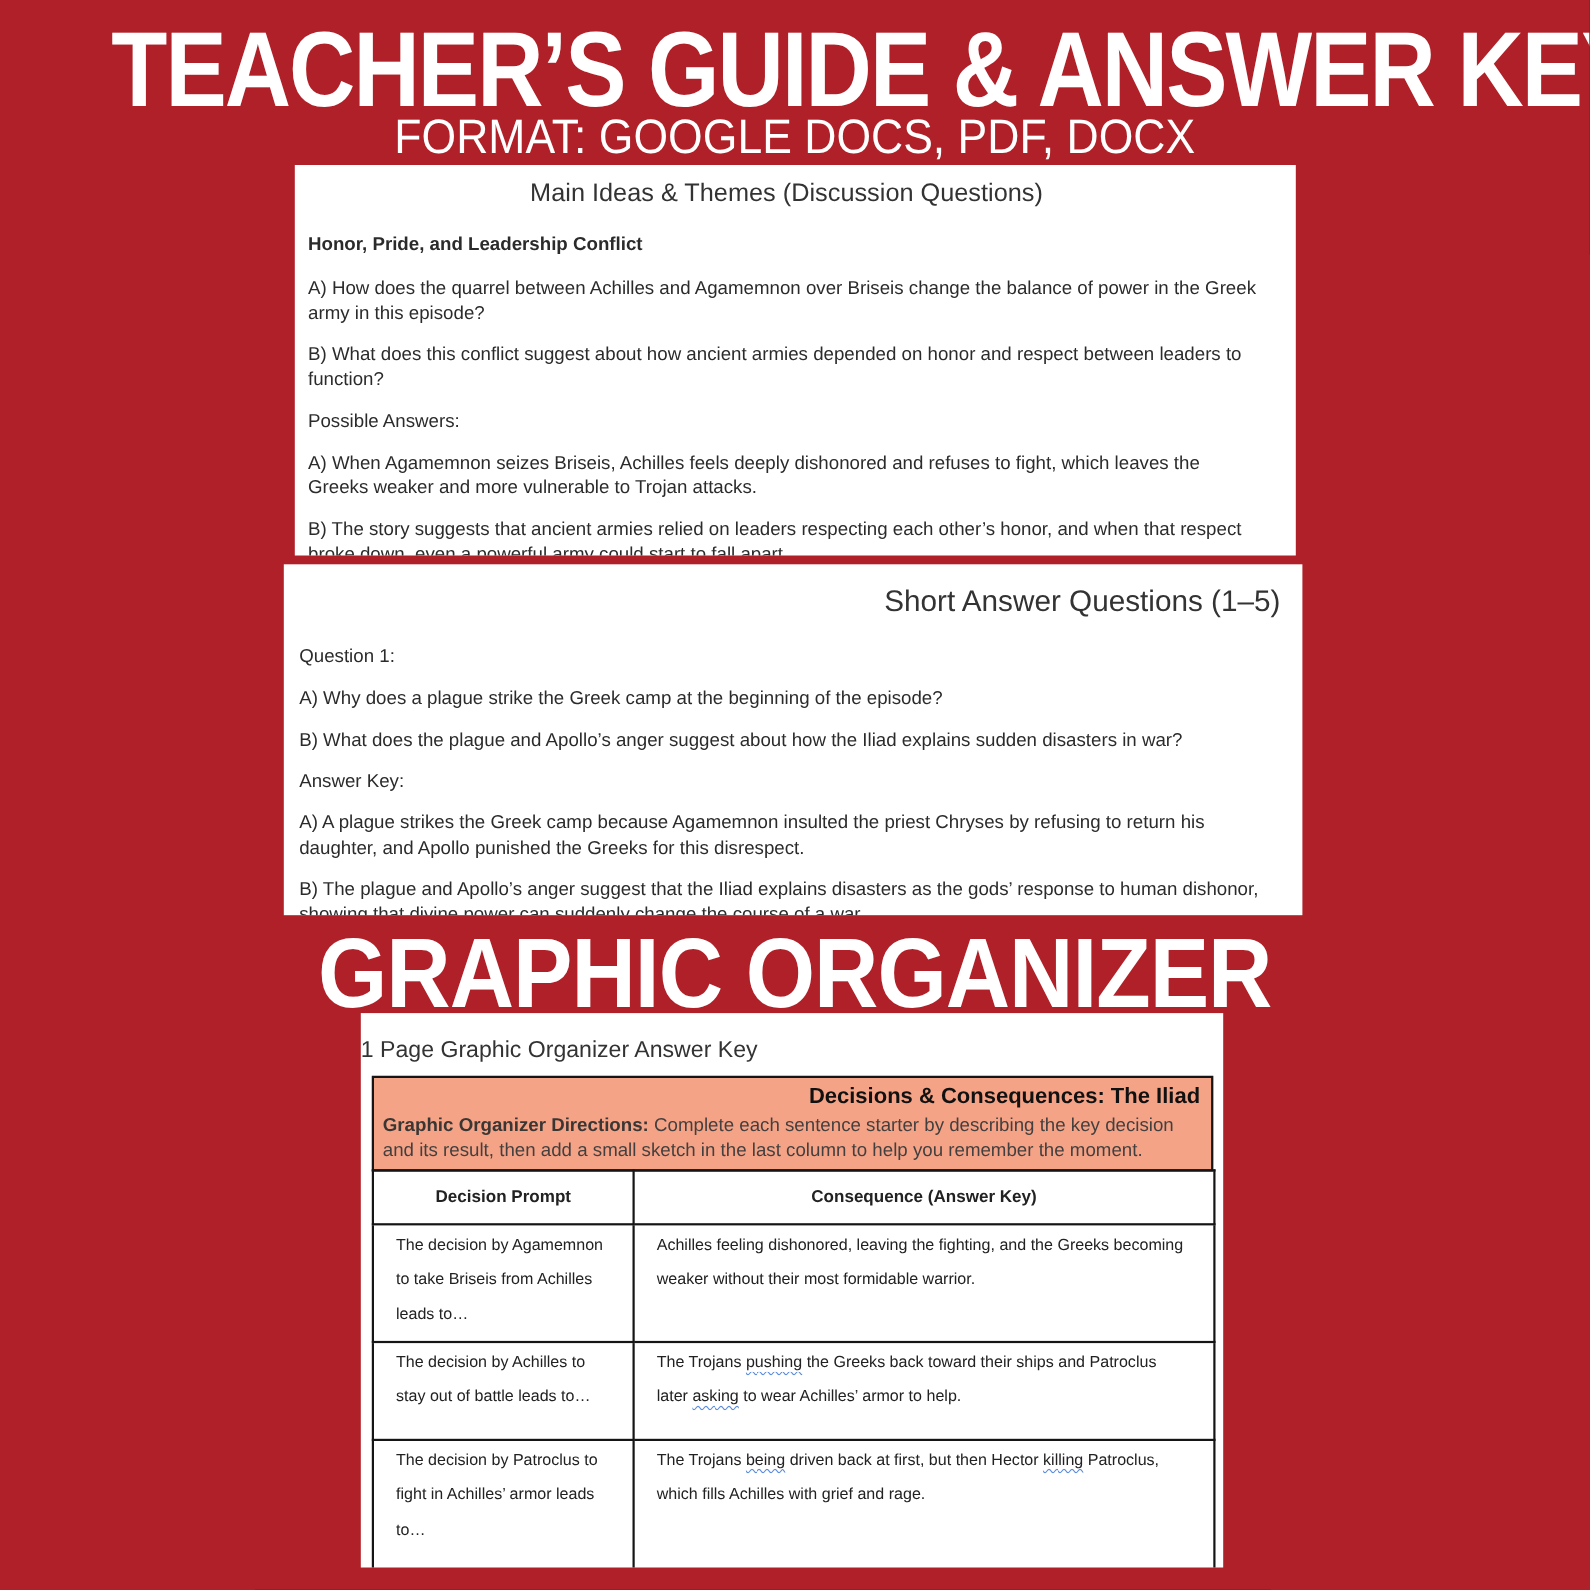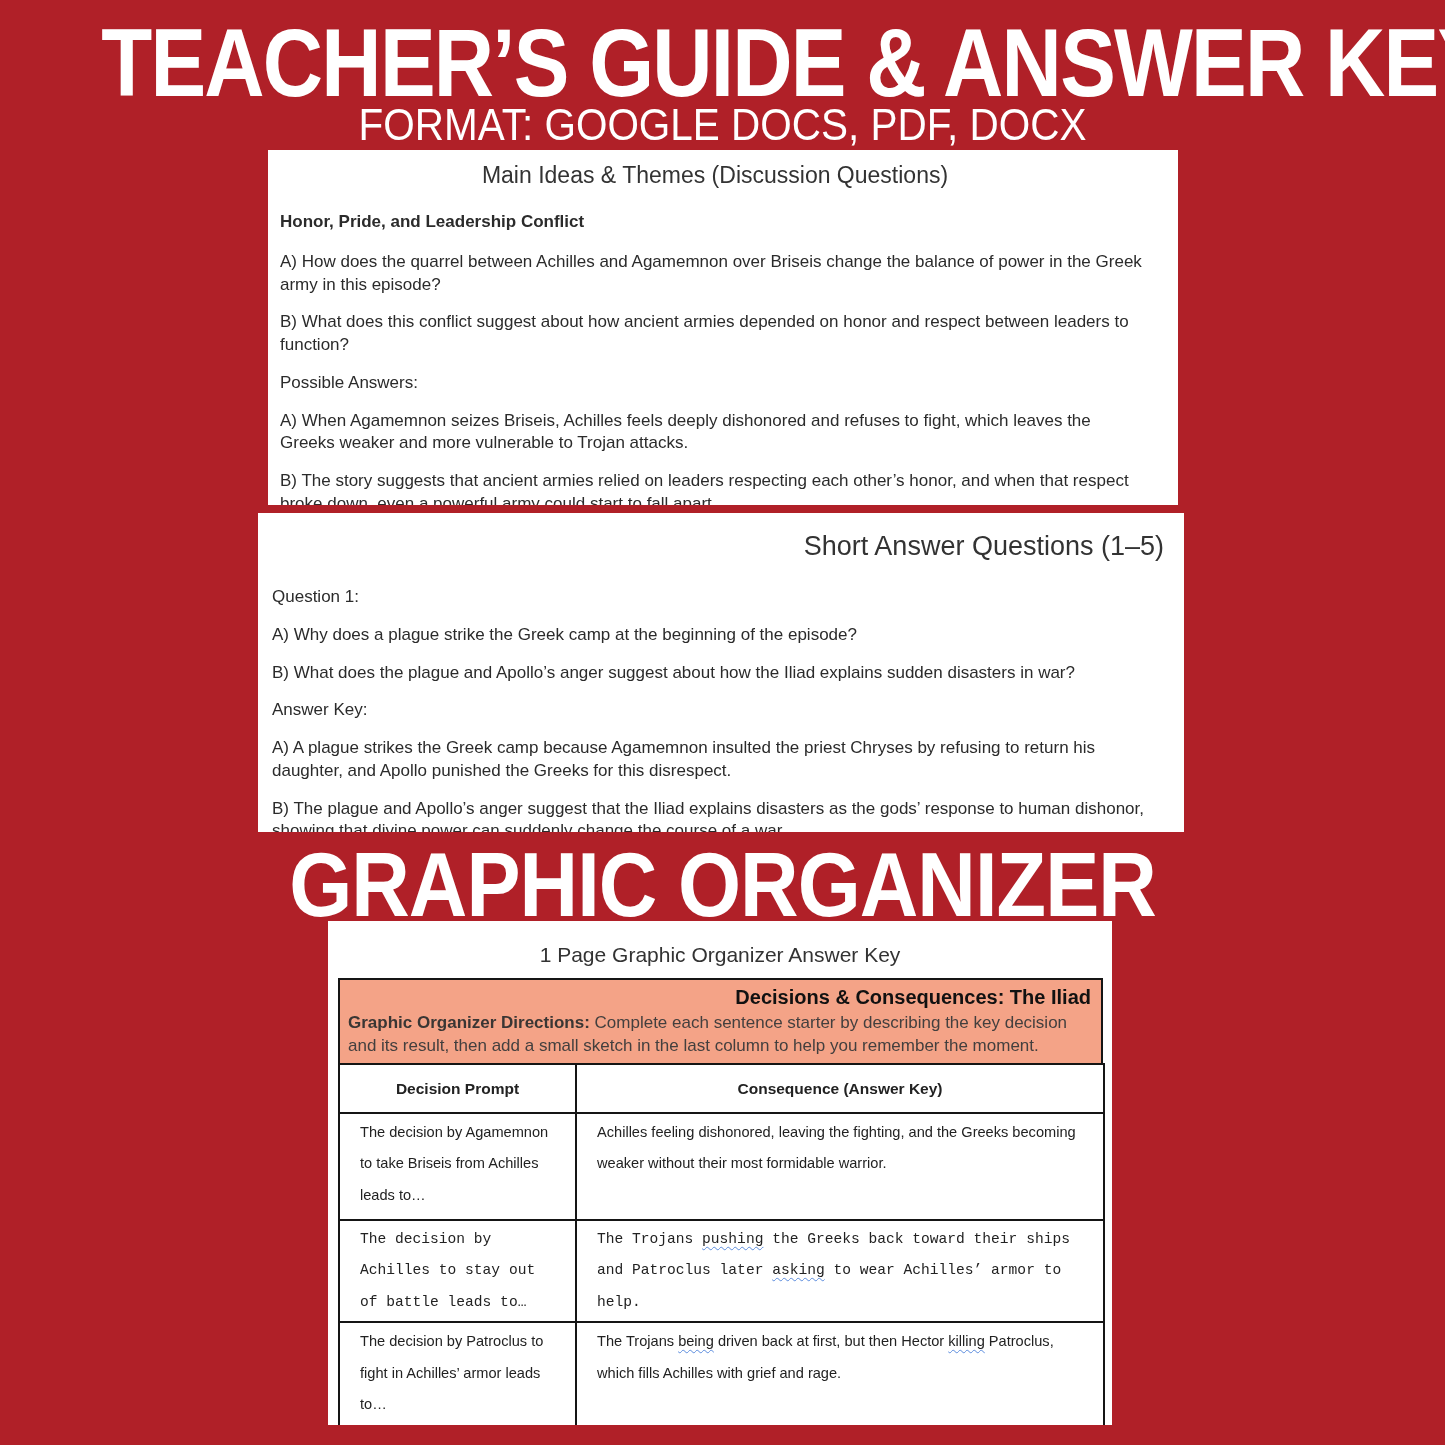--- a/index.html
+++ b/index.html
@@ -46,21 +46,21 @@
   .doc-left-title{
     text-align:right;font-size:27px;font-weight:400;color:#333;
     margin:8px 0 24px 0;
   }
   .panel p{font-size:17px;line-height:1.34;margin:0 0 15px 0;}
   .panel p.bold-line{font-weight:700;margin-bottom:17px;}
   
   .panel-organizer{left:328px;top:921px;width:784px;height:504px;}
   .org-title{
     position:absolute;top:22px;left:0;right:0;
-    text-align:center;font-size:21px;color:#333;
+    text-align:left;font-size:21px;color:#333;
   }
   .org-banner{
     position:absolute;top:57px;left:10px;width:765px;height:87px;
     box-sizing:border-box;background:#F4A387;border:2px solid #151515;
     padding:4px 10px 0 8px;
   }
   .banner-title{
     text-align:right;font-weight:700;font-size:20px;color:#111;
     margin:2px 0 3px 0;
   }
@@ -78,21 +78,21 @@
     vertical-align:top;padding:3px 20px;
   }
   .org-table th{
     height:49px;font-size:15.5px;font-weight:700;text-align:center;
     vertical-align:middle;padding:2px;
   }
   .org-table col.c1{width:237px;}
   .org-table col.c2{width:528px;}
   .org-table td{line-height:2.15;}
   .org-table tr.r1 td{height:107px;}
-  .org-table tr.r2 td{height:99px;font-family:Liberation Mono, monospace;}
+  .org-table tr.r2 td{height:89px;}
   .org-table tr.r3 td{height:130px;}
   .sq{
     text-decoration:underline;
     text-decoration-style:wavy;
     text-decoration-color:#5b8cdd;
     text-decoration-thickness:1px;
     text-underline-offset:3px;
   }
 </style>
 </head>

